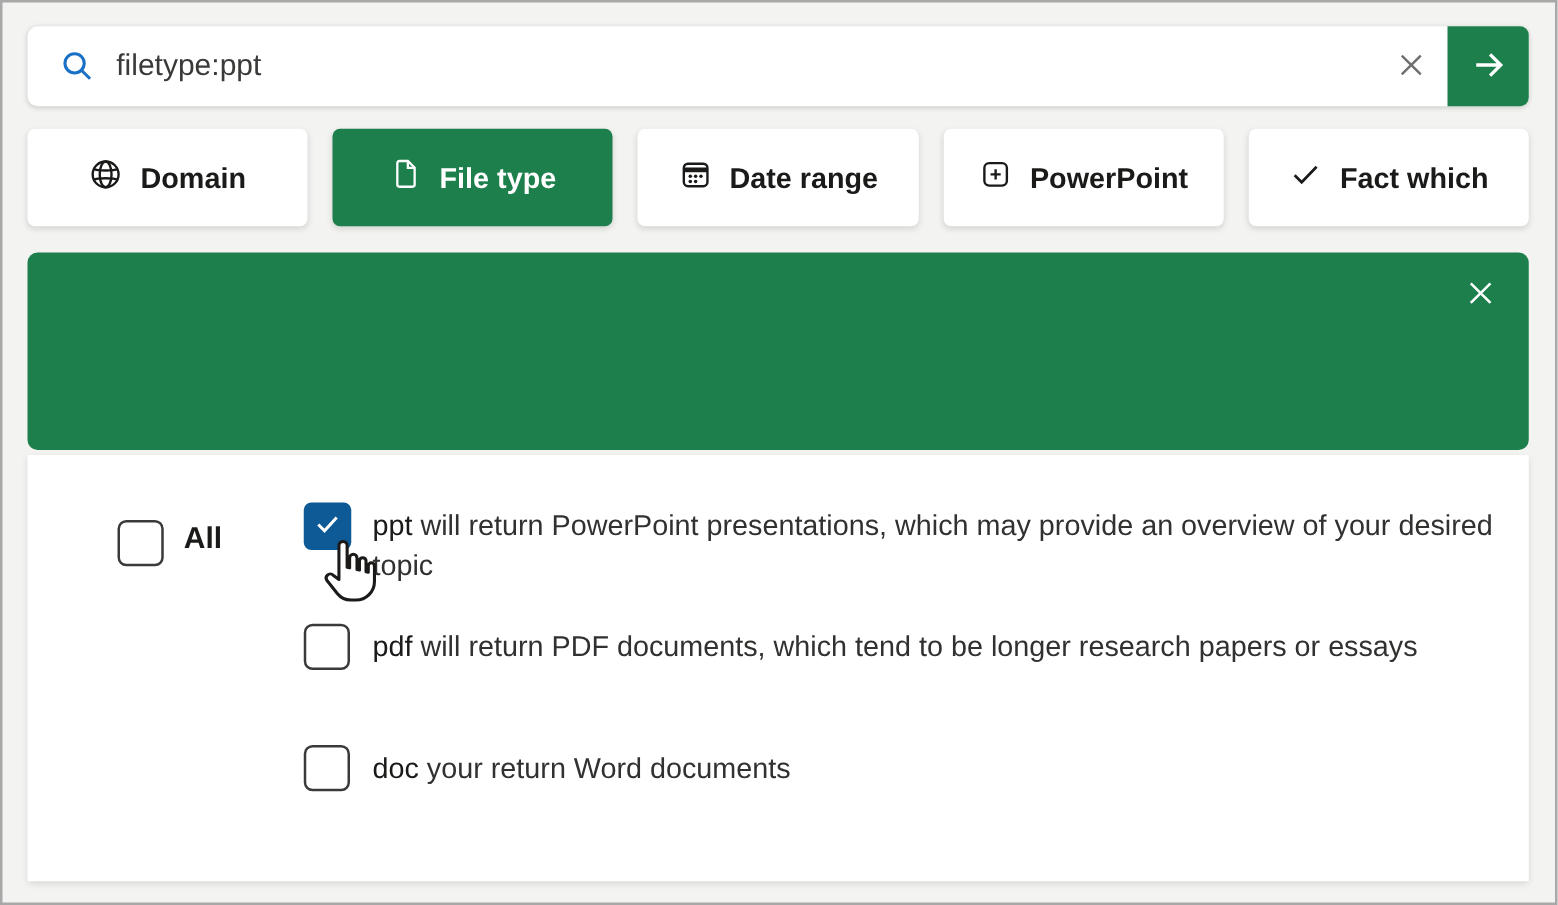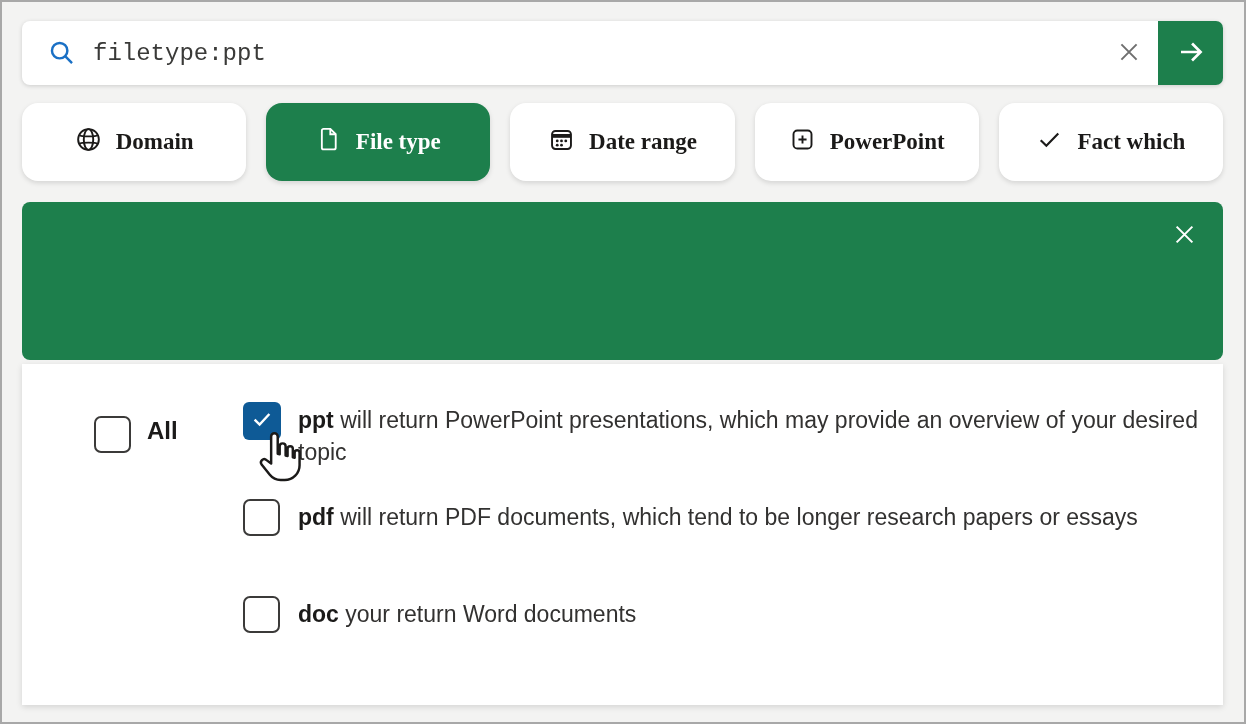--- a/index.html
+++ b/index.html
@@ -21,43 +21,43 @@
   
   .search-bar{
     position:absolute; left:20px; top:19px; width:1201px; height:64px;
     background:#ffffff; border-radius:8px;
     box-shadow:0 1px 4px rgba(0,0,0,.16);
     display:flex; align-items:center;
   }
   .search-glyph{ margin-left:26px; display:flex; align-items:center; }
   .search-input{
     flex:1; height:100%; border:none; outline:none; background:transparent;
-    font-family:Liberation Mono, monospace; font-size:24px; color:#3a3a38; padding-left:17px;
+    font-family:Liberation Sans, sans-serif; font-size:24px; color:#3a3a38; padding-left:17px;
   }
   .clear-btn{
     width:58px; height:100%; border:none; background:transparent; cursor:pointer;
     display:flex; align-items:center; justify-content:center;
   }
   .submit-btn{
     width:65px; height:64px; border:none; cursor:pointer;
     background:var(--green); border-radius:0 7px 7px 0;
     display:flex; align-items:center; justify-content:center;
   }
 
   
   .filter-row{
     position:absolute; left:20px; top:101px; width:1201px; height:78px;
     display:flex; gap:20px;
   }
   .filter-btn{
     flex:1; height:78px; border:none; cursor:pointer;
-    background:#ffffff; border-radius:16px;
+    background:#ffffff; border-radius:6px;
     box-shadow:0 2px 5px rgba(0,0,0,.13);
     display:flex; align-items:center; justify-content:center; gap:14px;
-    font-family:Liberation Serif, serif; font-size:23px; font-weight:600; color:#1b1a19;
+    font-family:Liberation Sans, sans-serif; font-size:23px; font-weight:600; color:#1b1a19;
   }
   .filter-btn.active{ background:var(--green); color:#ffffff; }
   .filter-btn svg{ flex:0 0 auto; }
 
   
   .banner{
     position:absolute; left:20px; top:200px; width:1201px; height:158px;
     background:var(--green); border-radius:8px; color:#ffffff;
   }
   .banner-text{
@@ -92,21 +92,21 @@
     position:absolute; left:125px; top:53px;
     font-size:24px; font-weight:700; color:#1b1a19;
   }
   .opt-checkbox-0{ left:221px; top:38px; }
   .opt-checkbox-1{ left:221px; top:135px; }
   .opt-checkbox-2{ left:221px; top:232px; }
   .opt-text{
     position:absolute; left:276px; max-width:900px;
     font-size:23px; line-height:32px; color:#323130;
   }
-  .opt-text b{ font-weight:700; color:#1b1a19; }
+  .opt-text b{ font-weight:400; color:#1b1a19; }
   .opt-text-0{ top:40px; }
   .opt-text-1{ top:137px; }
   .opt-text-2{ top:234px; }
 
   .cursor-hand{ position:absolute; left:236px; top:66px; pointer-events:none; }
 </style>
 </head>
 <body>
 
 <div class="search-bar">

